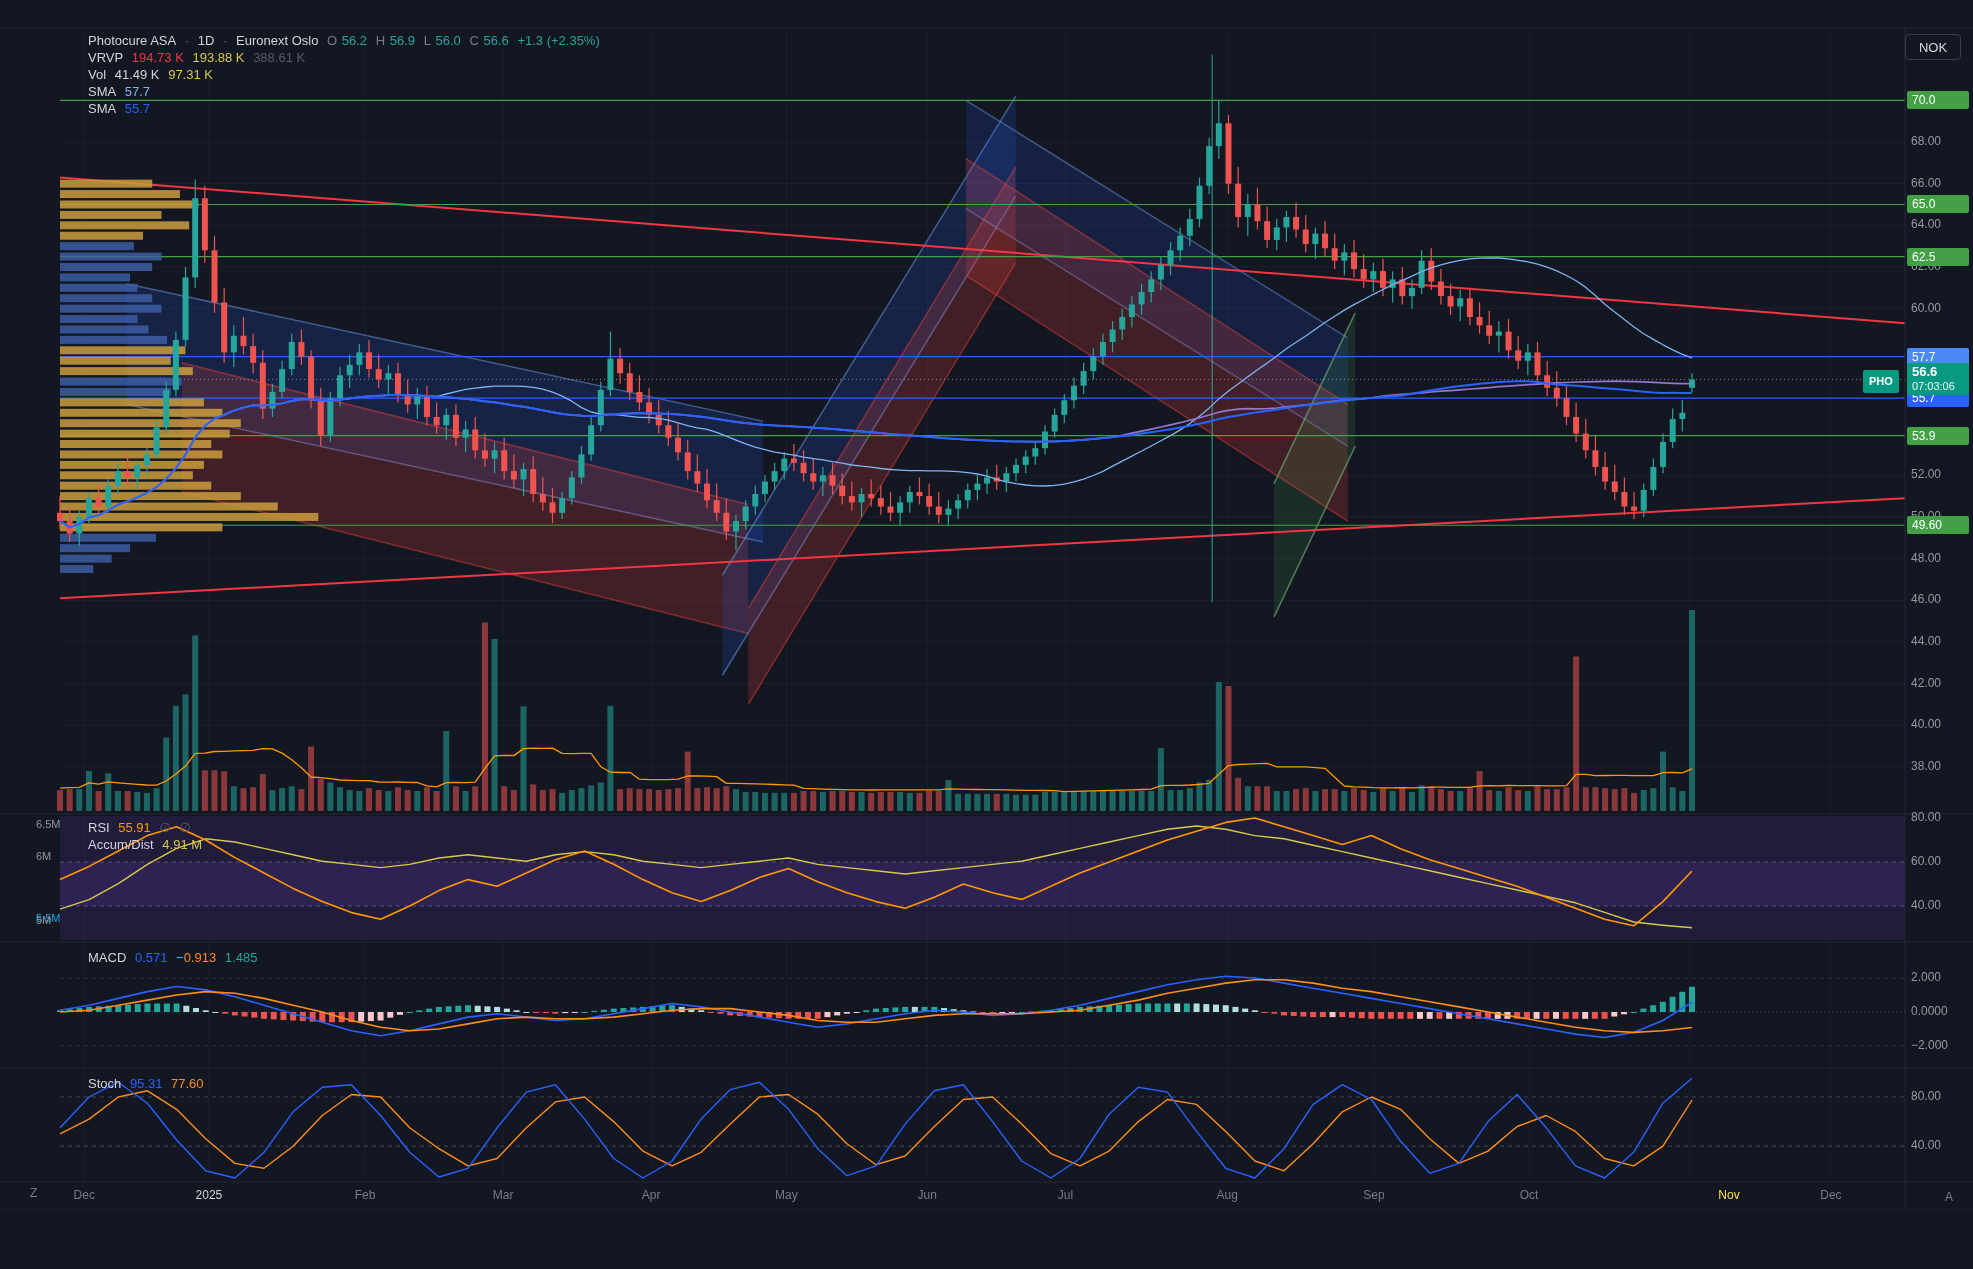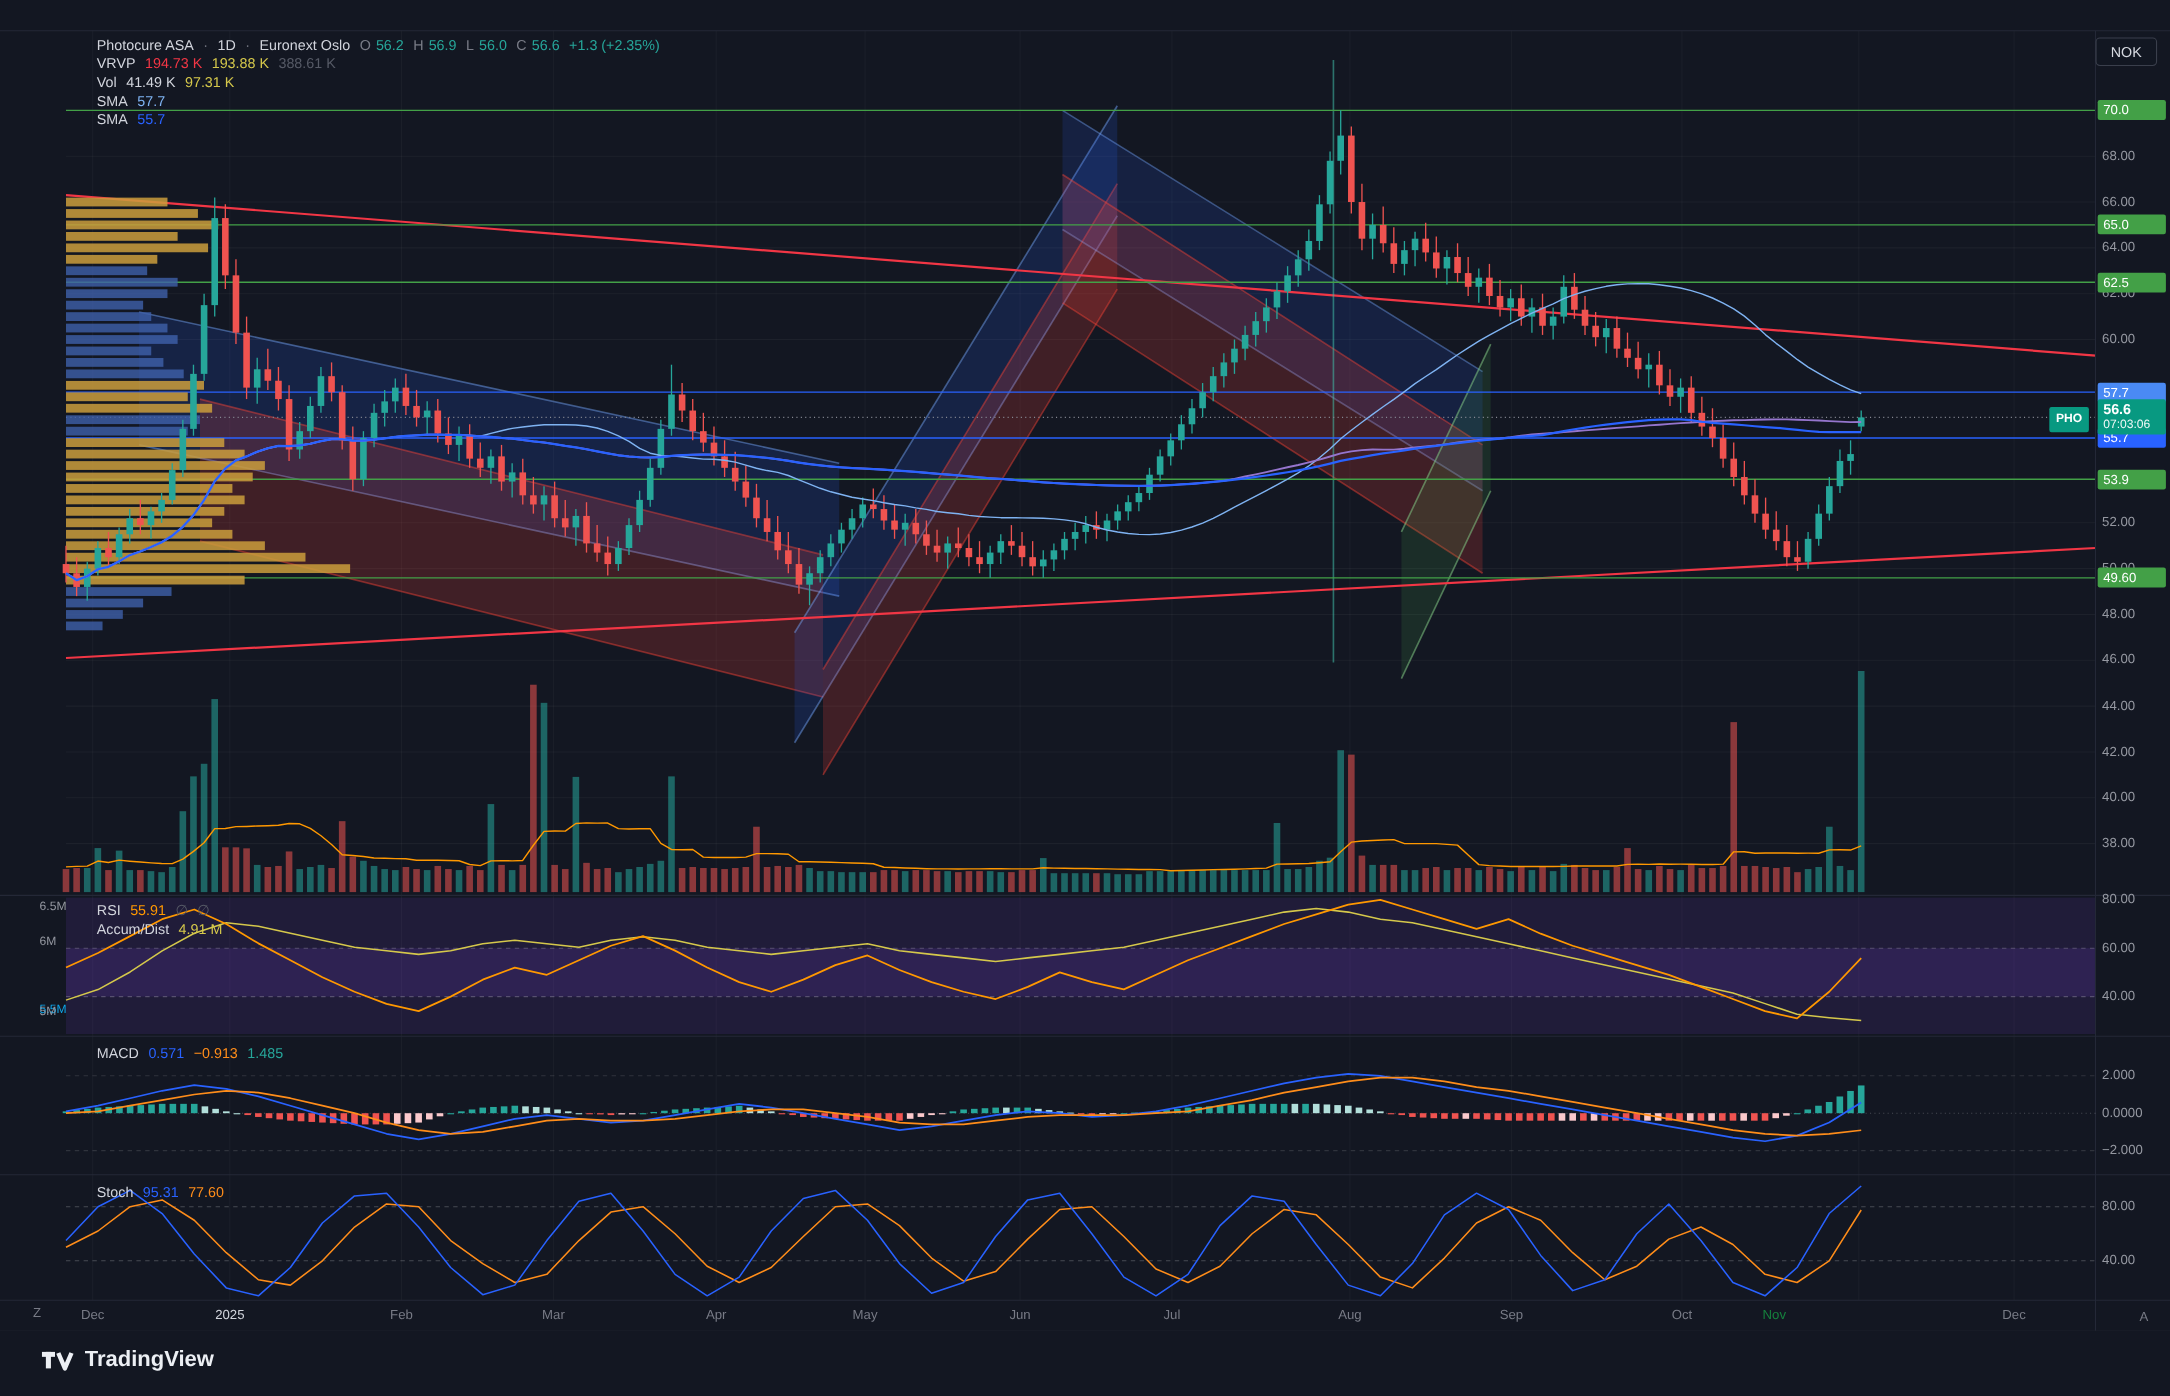--- a/index.html
+++ b/index.html
@@ -927,40 +927,30 @@
       <div class="month" style="left: 208.941px; color: rgb(209, 212, 220);">2025</div>
       <div class="month" style="left: 365.005px; color: rgb(120, 123, 134);">Feb</div>
       <div class="month" style="left: 503.115px; color: rgb(120, 123, 134);">Mar</div>
       <div class="month" style="left: 651.09px; color: rgb(120, 123, 134);">Apr</div>
       <div class="month" style="left: 786.438px; color: rgb(120, 123, 134);">May</div>
       <div class="month" style="left: 927.31px; color: rgb(120, 123, 134);">Jun</div>
       <div class="month" style="left: 1065.42px; color: rgb(120, 123, 134);">Jul</div>
       <div class="month" style="left: 1227.21px; color: rgb(120, 123, 134);">Aug</div>
       <div class="month" style="left: 1374px; color: rgb(120, 123, 134);">Sep</div>
       <div class="month" style="left: 1529.08px; color: rgb(120, 123, 134);">Oct</div>
-      <div class="month" style="left: 1613px; color: #15803d;">Nov</div>
+      <div class="month" style="left: 1729px; color: #fde047;">Nov</div>
       <div class="month" style="left: 1830.94px; color: rgb(120, 123, 134);">Dec</div>
       <div class="badge" style="top: 91.34px; background: rgb(67, 160, 71);">70.0</div>
       <div class="badge" style="top: 195.49px; background: rgb(67, 160, 71);">65.0</div>
       <div class="badge" style="top: 247.565px; background: rgb(67, 160, 71);">62.5</div>
       <div class="badge" style="top: 426.703px; background: rgb(67, 160, 71);">53.9</div>
       <div class="badge" style="top: 516.272px; background: rgb(67, 160, 71);">49.60</div>
       <div class="badge" style="top: 347.549px; background: rgb(74, 138, 244);">57.7</div>
       <div class="badge" style="top: 389.209px; background: rgb(41, 98, 255);">55.7</div>
       <div class="last-badge" style="top: 363.462px; background: rgb(8, 153, 129);">
         <div>56.6</div>
         <div class="cd">07:03:06</div>
       </div>
       <div class="pho-chip" style="left: 1863px; top: 370.462px; background: rgb(8, 153, 129);">PHO</div>
     </div>
 
-  <div class="footer">
-    <div class="tvlogo">
-      <svg width="30" height="22" viewBox="0 0 30 22">
-        <rect x="0" y="3" width="12" height="4.5" fill="#eceff4"></rect>
-        <rect x="3.7" y="3" width="4.6" height="15" fill="#eceff4"></rect>
-        <polyline points="15,4 21,18 27,4" fill="none" stroke="#eceff4" stroke-width="4" stroke-linejoin="round"></polyline>
-      </svg>
-      <span>TradingView</span>
-    </div>
-  </div>
 
 </div>
 
 </body></html>

